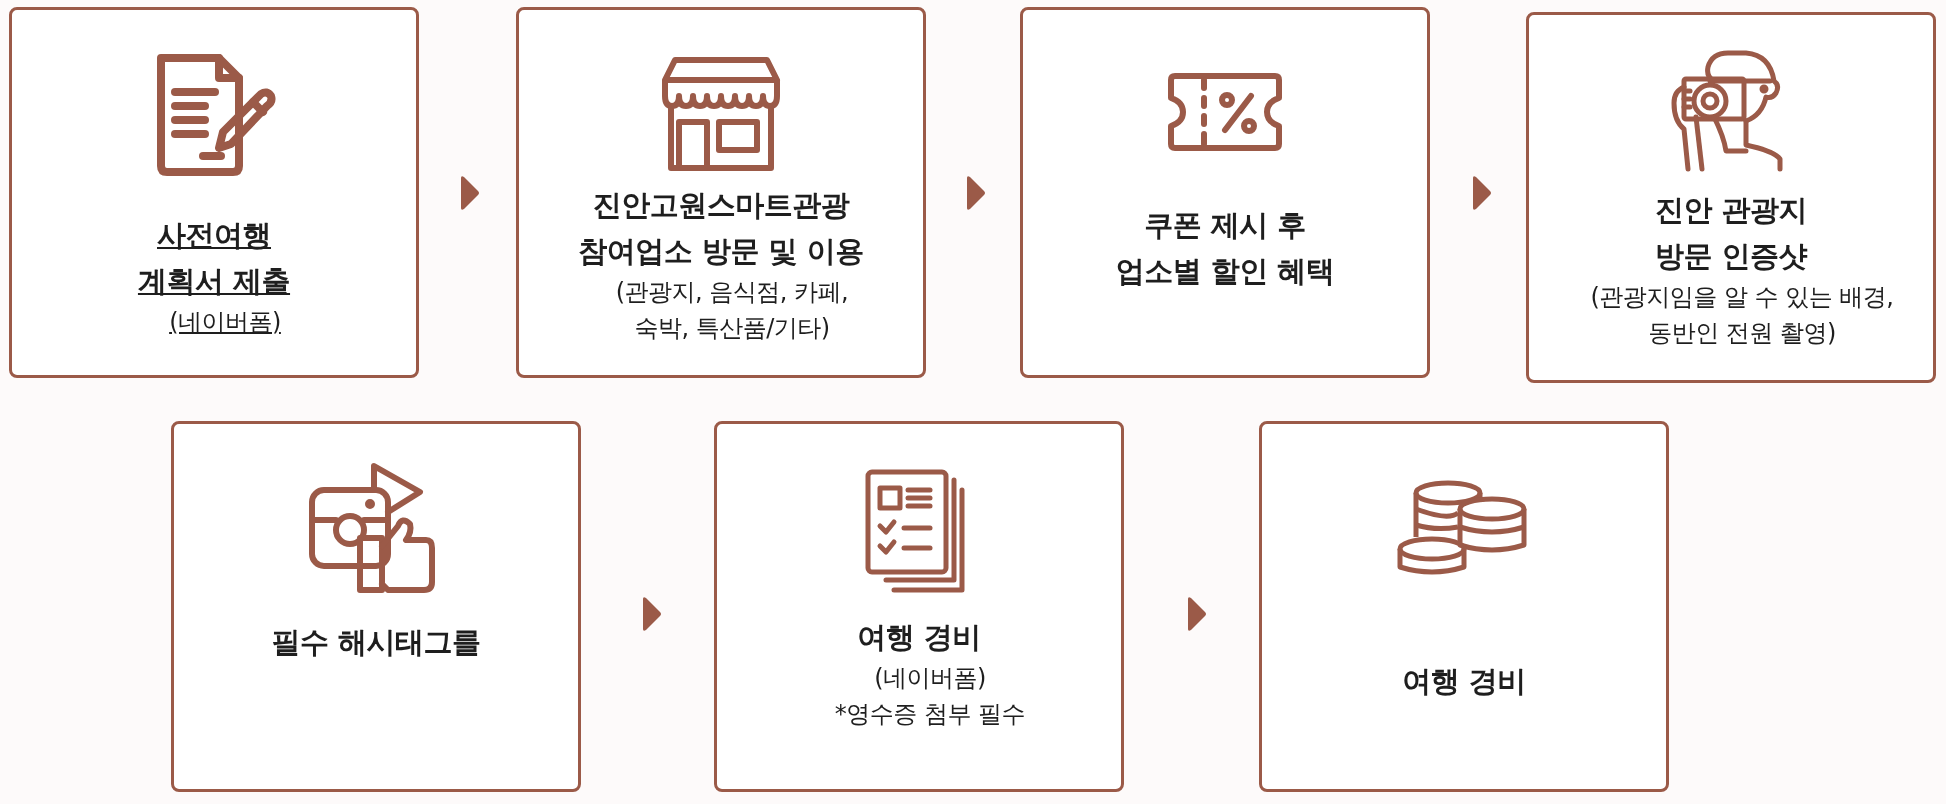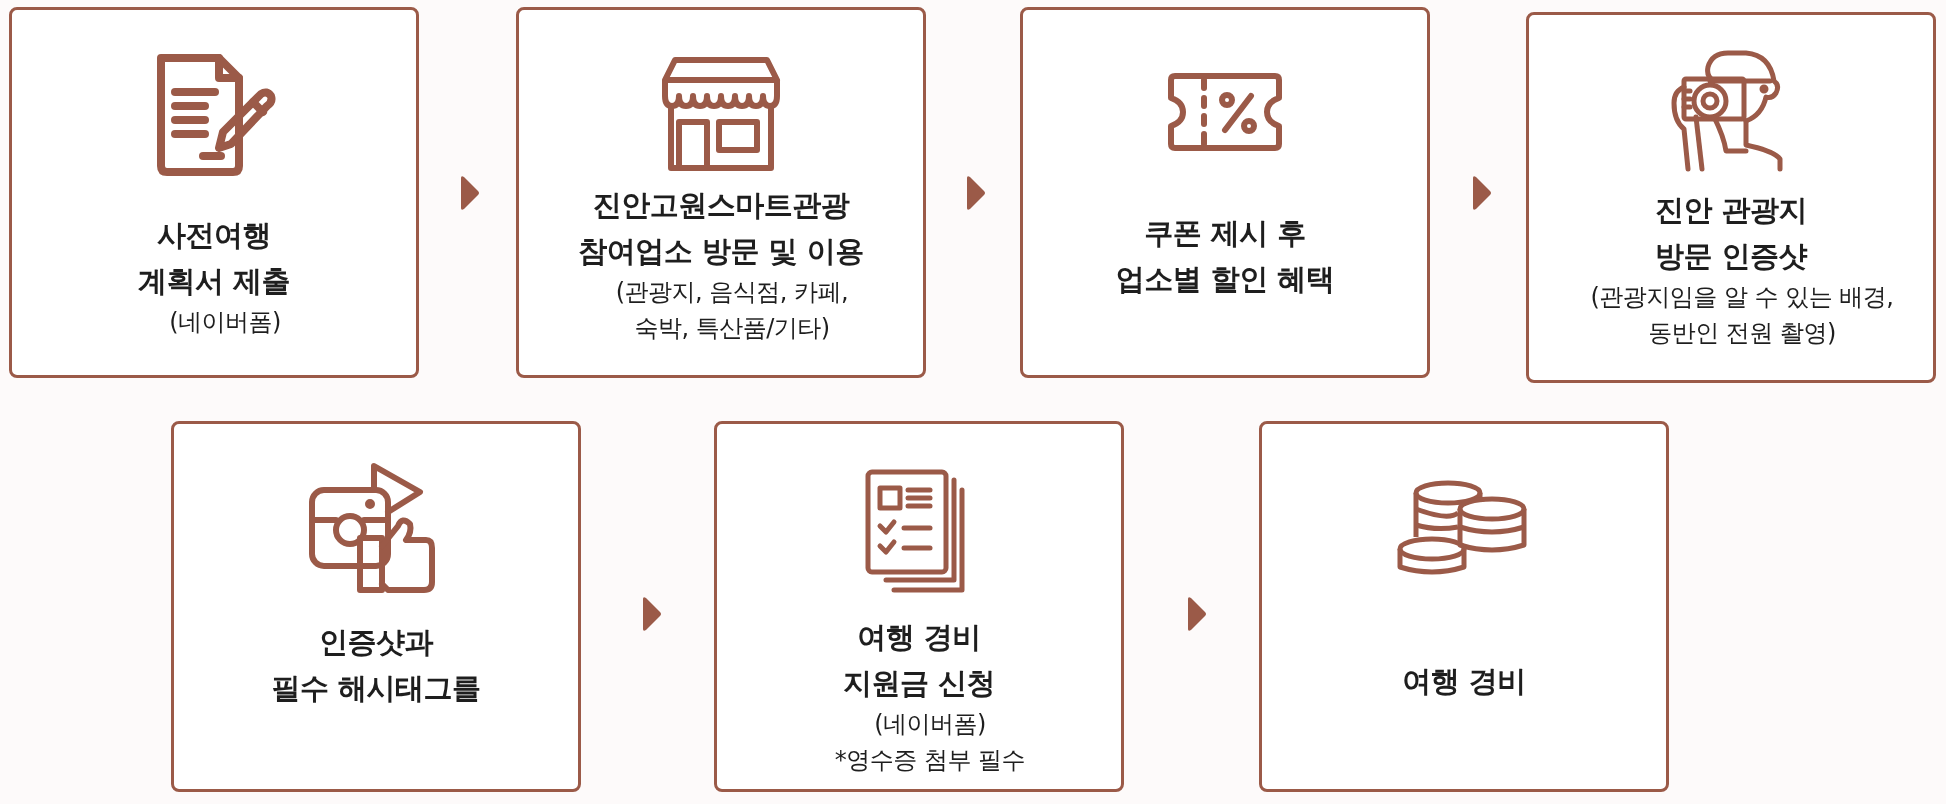--- a/index.html
+++ b/index.html
@@ -35,21 +35,21 @@
       <path d="M70 10 V30 H90"></path>
       <line x1="26" y1="44" x2="66" y2="44"></line>
       <line x1="26" y1="58" x2="56" y2="58"></line>
       <line x1="26" y1="72" x2="56" y2="72"></line>
       <line x1="26" y1="86" x2="56" y2="86"></line>
       <line x1="54" y1="108" x2="72" y2="108"></line>
       <path d="M70 100 L74 84 L112 46 Q118 42 122 48 Q124 54 118 58 L82 96 Z"></path>
       <line x1="104" y1="54" x2="114" y2="64"></line>
     </svg>
   </div>
-  <div class="text-block" style="top:202px;">
+  <div class="text-block" style="top:202px;text-decoration:underline;">
     <div class="title-line">사전여행</div>
     <div class="title-line">계획서 제출</div>
     <div class="sub-line">(네이버폼)</div>
   </div>
 </div>
 
 <div class="arrow" style="left:458px; top:175px;">
   <svg width="22" height="36" viewBox="0 0 22 36">
       <path d="M3 3 Q3 0 6 2 L20 16 Q22 18 20 20 L6 34 Q3 36 3 33 Z" fill="#9b5a48"></path>
     </svg>
@@ -85,21 +85,21 @@
       <path d="M6 8 Q6 4 10 4 H110 Q114 4 114 8 V26 Q102 30 102 40 Q102 50 114 54 V72 Q114 76 110 76 H10 Q6 76 6 72 V54 Q18 50 18 40 Q18 30 6 26 Z"></path>
       <line x1="39" y1="8" x2="39" y2="16"></line>
       <line x1="39" y1="26" x2="39" y2="34"></line>
       <line x1="39" y1="44" x2="39" y2="52"></line>
       <line x1="39" y1="62" x2="39" y2="72"></line>
       <line x1="60" y1="58" x2="86" y2="24"></line>
       <circle cx="62" cy="28" r="5"></circle>
       <circle cx="84" cy="54" r="5"></circle>
     </svg>
   </div>
-  <div class="text-block" style="top:200px;text-align:center;">
+  <div class="text-block" style="top:192px;text-align:center;">
     <div class="title-line">쿠폰 제시 후</div>
     <div class="title-line">업소별 할인 혜택</div>
   </div>
 </div>
 
 <div class="arrow" style="left:1470px; top:175px;">
   <svg width="22" height="36" viewBox="0 0 22 36">
       <path d="M3 3 Q3 0 6 2 L20 16 Q22 18 20 20 L6 34 Q3 36 3 33 Z" fill="#9b5a48"></path>
     </svg>
 </div>
@@ -137,21 +137,20 @@
       <rect x="6" y="30" width="76" height="76" rx="12"></rect>
       <line x1="6" y1="60" x2="30" y2="60"></line>
       <line x1="58" y1="60" x2="82" y2="60"></line>
       <circle cx="44" cy="70" r="14"></circle>
       <circle cx="64" cy="44" r="2" fill="#9b5a48"></circle>
       <rect x="54" y="78" width="22" height="52"></rect>
       <path d="M76 86 L92 66 Q96 56 104 64 Q106 72 100 80 H120 Q126 80 126 88 V122 Q126 130 118 130 H82 L76 124"></path>
     </svg>
   </div>
   <div class="text-block" style="top:195px;">
-    <div class="title-line">인증샷과</div>
     <div class="title-line">필수 해시태그를</div>
   </div>
 </div>
 
 <div class="arrow" style="left:640px; top:596px;">
   <svg width="22" height="36" viewBox="0 0 22 36">
       <path d="M3 3 Q3 0 6 2 L20 16 Q22 18 20 20 L6 34 Q3 36 3 33 Z" fill="#9b5a48"></path>
     </svg>
 </div>
 
@@ -166,21 +165,20 @@
       <line x1="44" y1="30" x2="66" y2="30"></line>
       <line x1="44" y1="38" x2="66" y2="38"></line>
       <path d="M16 58 L22 64 L30 54"></path>
       <line x1="40" y1="60" x2="66" y2="60"></line>
       <path d="M16 78 L22 84 L30 74"></path>
       <line x1="40" y1="80" x2="66" y2="80"></line>
     </svg>
   </div>
   <div class="text-block" style="top:190px;">
     <div class="title-line">여행 경비</div>
-    <div class="title-line">지원금 신청</div>
     <div class="sub-line">(네이버폼)</div>
     <div class="sub-line">*영수증 첨부 필수</div>
   </div>
 </div>
 
 <div class="arrow" style="left:1185px; top:596px;">
   <svg width="22" height="36" viewBox="0 0 22 36">
       <path d="M3 3 Q3 0 6 2 L20 16 Q22 18 20 20 L6 34 Q3 36 3 33 Z" fill="#9b5a48"></path>
     </svg>
 </div>

